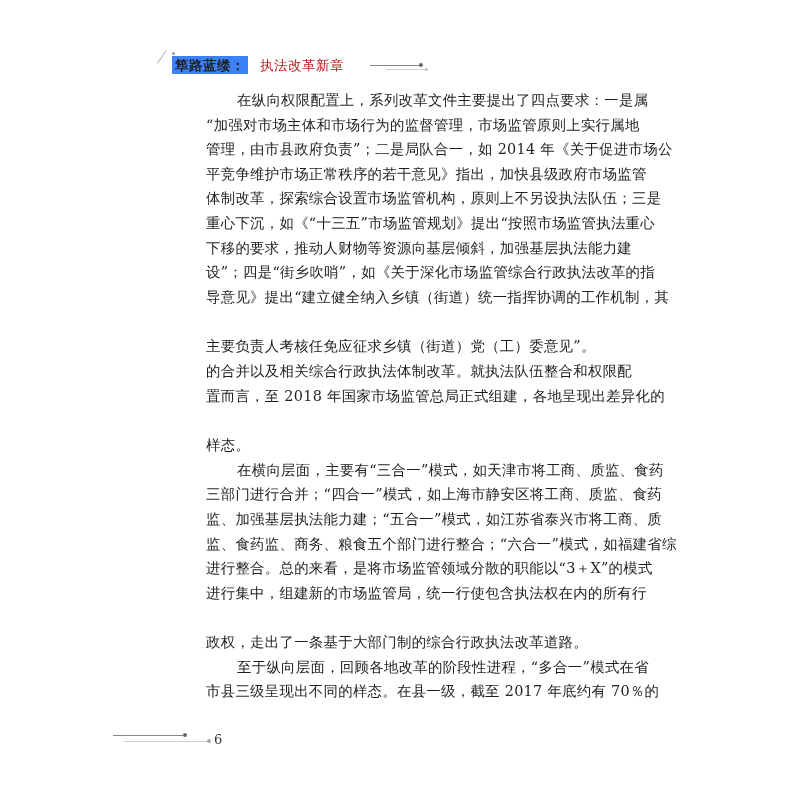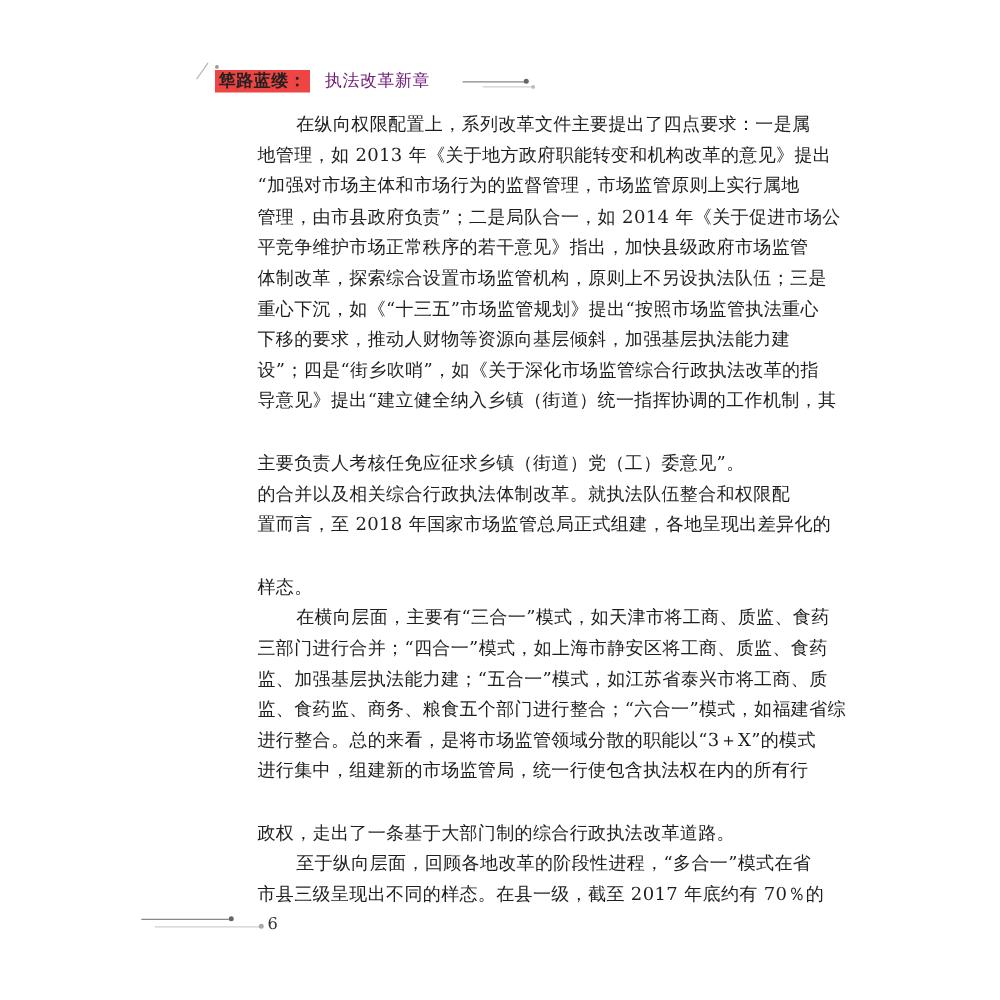--- a/index.html
+++ b/index.html
@@ -1,21 +1,21 @@
 <!DOCTYPE html>
 <html><head>
 <meta charset="utf-8">
 <style>
   html, body { margin: 0; padding: 0; background: #ffffff; }
   body { width: 800px; height: 800px; position: relative; overflow: hidden; font-family: "DejaVu Serif", "Liberation Serif", serif; color: #1e1e1e; }
   .header { position: absolute; left: 160px; top: 50px; height: 26px; width: 260px; }
   .header .slash { position: absolute; left: 6px; top: 0px; width: 1px; height: 16px; background: #b5b5b5; transform: rotate(35deg); transform-origin: top left; }
   .header .slash-dot { position: absolute; left: 12px; top: 2px; width: 3px; height: 3px; border-radius: 50%; background: #999; }
-  .header .tag { position: absolute; left: 12px; top: 6px; height: 18px; padding: 0 3px; background: #ef4444; font-family: "DejaVu Sans", "Liberation Sans", sans-serif; font-size: 13.5px; line-height: 18px; font-weight: bold; color: #222; letter-spacing: 0.5px; }
-  .header .subtitle { position: absolute; left: 100px; top: 6px; height: 18px; font-family: "DejaVu Sans", "Liberation Sans", sans-serif; font-size: 13.5px; line-height: 18px; color: #701a75; letter-spacing: 0.5px; white-space: nowrap; }
+  .header .tag { position: absolute; left: 12px; top: 6px; height: 18px; padding: 0 3px; background: #3b82f6; font-family: "DejaVu Sans", "Liberation Sans", sans-serif; font-size: 13.5px; line-height: 18px; font-weight: bold; color: #222; letter-spacing: 0.5px; }
+  .header .subtitle { position: absolute; left: 100px; top: 6px; height: 18px; font-family: "DejaVu Sans", "Liberation Sans", sans-serif; font-size: 13.5px; line-height: 18px; color: #b91c1c; letter-spacing: 0.5px; white-space: nowrap; }
   .header .rule1 { position: absolute; left: 210px; top: 15px; width: 50px; height: 1px; background: #888; }
   .header .rule1-dot { position: absolute; left: 259px; top: 13px; width: 4px; height: 4px; border-radius: 50%; background: #666; }
   .header .rule2 { position: absolute; left: 226px; top: 19px; width: 40px; height: 1px; background: #d0d0d0; }
   .header .rule2-dot { position: absolute; left: 265px; top: 18px; width: 3px; height: 3px; border-radius: 50%; background: #bbb; }
 
   .body-text { position: absolute; left: 206px; top: 88px; width: 390px; }
   .line { height: 24.6px; line-height: 24.6px; font-size: 14.4px; white-space: nowrap; text-align: justify; text-align-last: justify; letter-spacing: 0.3px; }
   .line.last { text-align-last: left; margin-top: 25px; }
   .line.indent { padding-left: 31px; }
   .section-heading { height: 26px; line-height: 26px; font-family: "DejaVu Sans", "Liberation Sans", sans-serif; font-weight: bold; font-size: 14.4px; padding-left: 23px; letter-spacing: 0.5px; }
@@ -38,21 +38,20 @@
   <span class="rule1"></span>
   <span class="rule1-dot"></span>
   <span class="rule2"></span>
   <span class="rule2-dot"></span>
 </div>
 
 <div class="body-text">
 
   <div>
     <div class="line indent">在纵向权限配置上，系列改革文件主要提出了四点要求：一是属</div>
-    <div class="line">地管理，如 2013 年《关于地方政府职能转变和机构改革的意见》提出</div>
     <div class="line">“加强对市场主体和市场行为的监督管理，市场监管原则上实行属地</div>
     <div class="line">管理，由市县政府负责”；二是局队合一，如 2014 年《关于促进市场公</div>
     <div class="line">平竞争维护市场正常秩序的若干意见》指出，加快县级政府市场监管</div>
     <div class="line">体制改革，探索综合设置市场监管机构，原则上不另设执法队伍；三是</div>
     <div class="line">重心下沉，如《“十三五”市场监管规划》提出“按照市场监管执法重心</div>
     <div class="line">下移的要求，推动人财物等资源向基层倾斜，加强基层执法能力建</div>
     <div class="line">设”；四是“街乡吹哨”，如《关于深化市场监管综合行政执法改革的指</div>
     <div class="line">导意见》提出“建立健全纳入乡镇（街道）统一指挥协调的工作机制，其</div>
     <div class="line last">主要负责人考核任免应征求乡镇（街道）党（工）委意见”。</div>
   </div>

